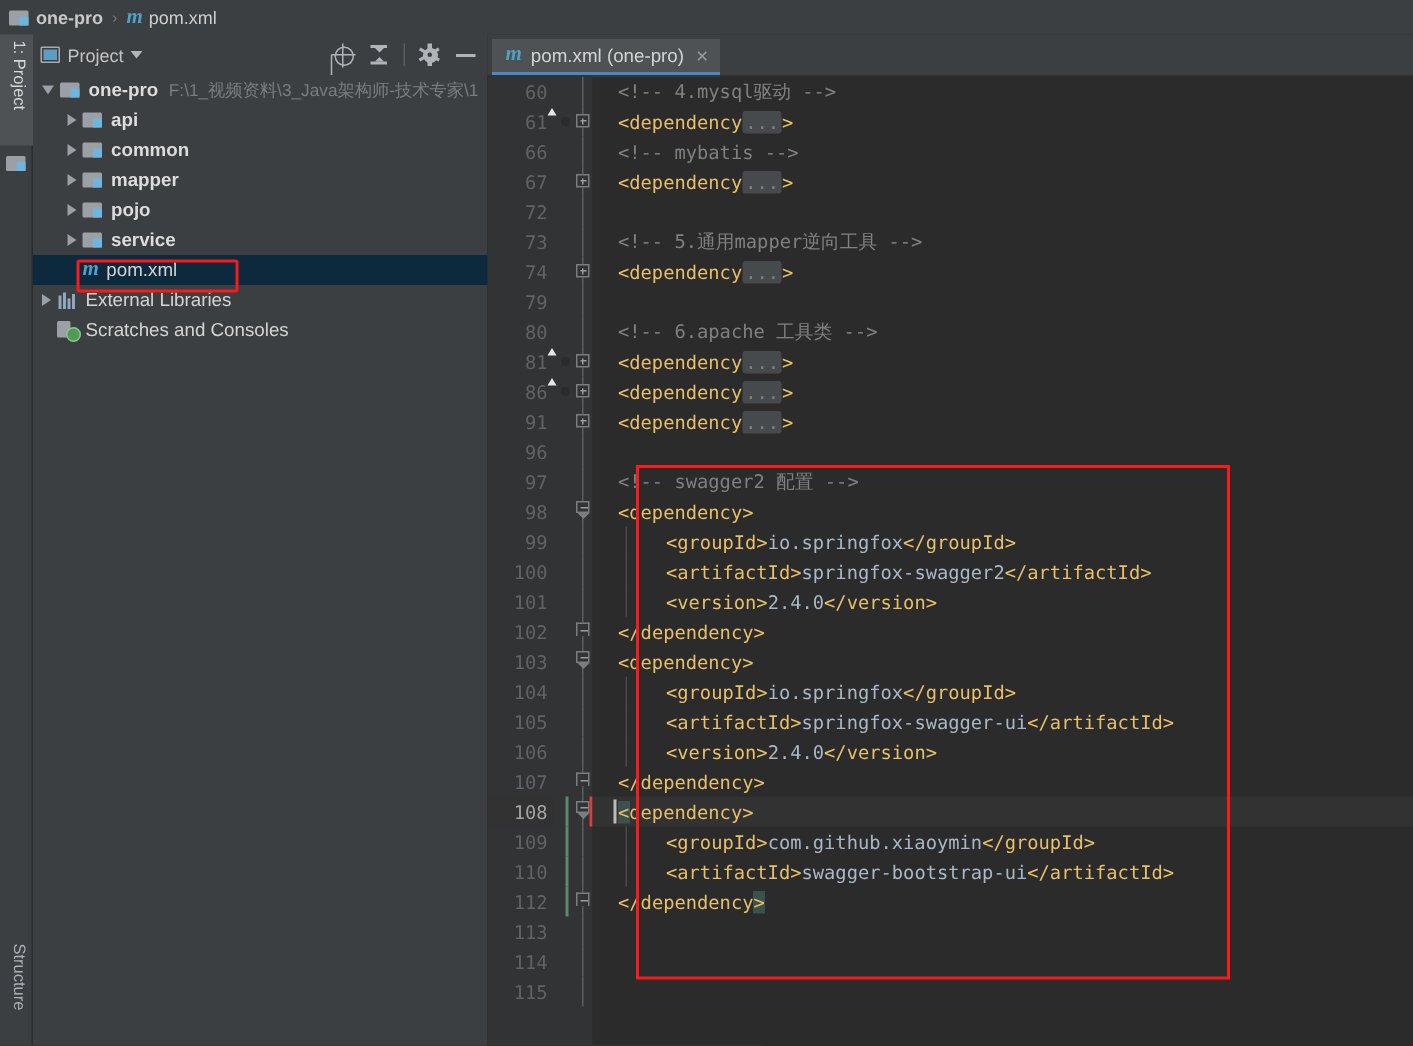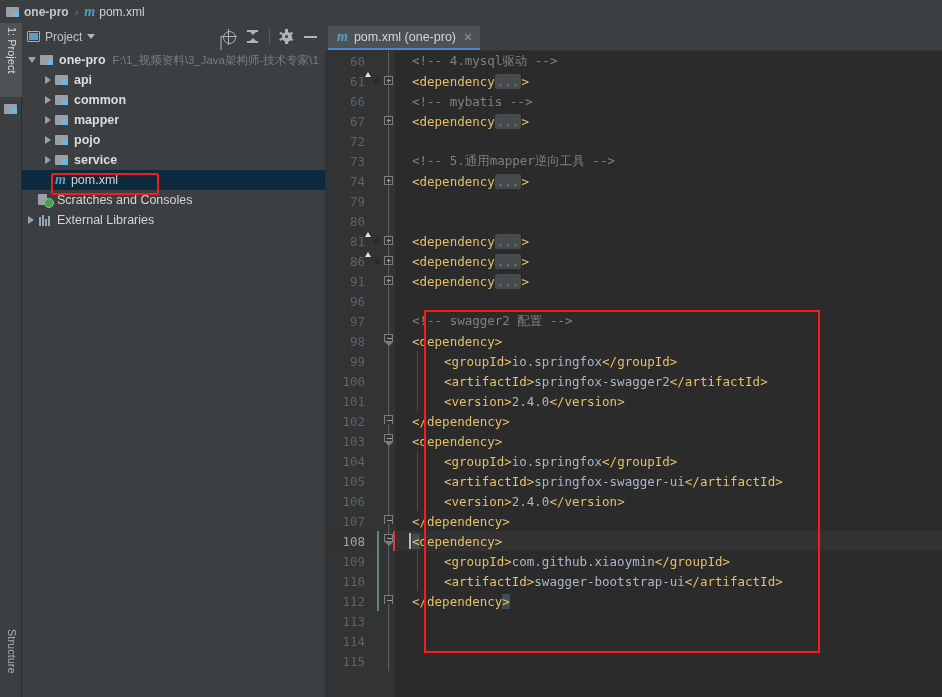--- a/index.html
+++ b/index.html
@@ -389,33 +389,33 @@
           <span class="arrow "></span>
           <span class="ic-folder"></span>
           <span class="tree-lbl">service</span>
         </div>
         <div class="tree-row selected" style="padding-left: 23px;">
           <span class="arrow none"></span>
           <span class="ic-maven">m</span>
           <span class="tree-lbl normal">pom.xml</span>
         </div>
         <div class="tree-row" style="padding-left: 6px;">
-          <span class="arrow none"></span>
-          <span class="ic-scratch"></span>
-          <span class="tree-lbl normal">Scratches and Consoles</span>
-        </div>
-        <div class="tree-row" style="padding-left: 6px;">
           <span class="arrow "></span>
           <span class="ic-lib">
             <i></i>
             <i></i>
             <i></i>
             <i></i>
           </span>
           <span class="tree-lbl normal">External Libraries</span>
+        </div>
+        <div class="tree-row" style="padding-left: 6px;">
+          <span class="arrow none"></span>
+          <span class="ic-scratch"></span>
+          <span class="tree-lbl normal">Scratches and Consoles</span>
         </div>
       </div>
     <div class="anno-box-tree" id="anno-tree" style="left: 29px; top: 150px; width: 108px; height: 22px; border-color: rgb(247, 27, 27);"></div>
   </div>
 
   <div class="editor-area">
     <div class="tabbar">
       <div class="etab">
         <span class="ic-maven">m</span>
         <span>pom.xml (one-pro)</span>
@@ -466,20 +466,21 @@
             <span class="code"><span style="padding-left: 0px;"><span class="tk-brk">&lt;</span><span class="tk-tag">dependency</span><span class="tk-fold">...</span><span class="tk-brk">&gt;</span></span></span>
           </div>
           <div class="line">
             <span class="lnum">79</span>
             <span class="fold-line"></span>
             <span class="code"><span style="padding-left: 0px;"></span></span>
           </div>
           <div class="line">
             <span class="lnum">80</span>
             <span class="fold-line"></span>
+            <span class="code"><span style="padding-left: 0px;"><span class="tk-cmt">&lt;!-- 6.apache 工具类 --&gt;</span></span></span>
           </div>
           <div class="line">
             <span class="lnum">81</span>
             <span class="gut-ic"><span class="ic-upd"></span></span>
             <span class="fold-line"></span>
             <span class="fold-box plus"></span>
             <span class="code"><span style="padding-left: 0px;"><span class="tk-brk">&lt;</span><span class="tk-tag">dependency</span><span class="tk-fold">...</span><span class="tk-brk">&gt;</span></span></span>
           </div>
           <div class="line">
             <span class="lnum">86</span>

